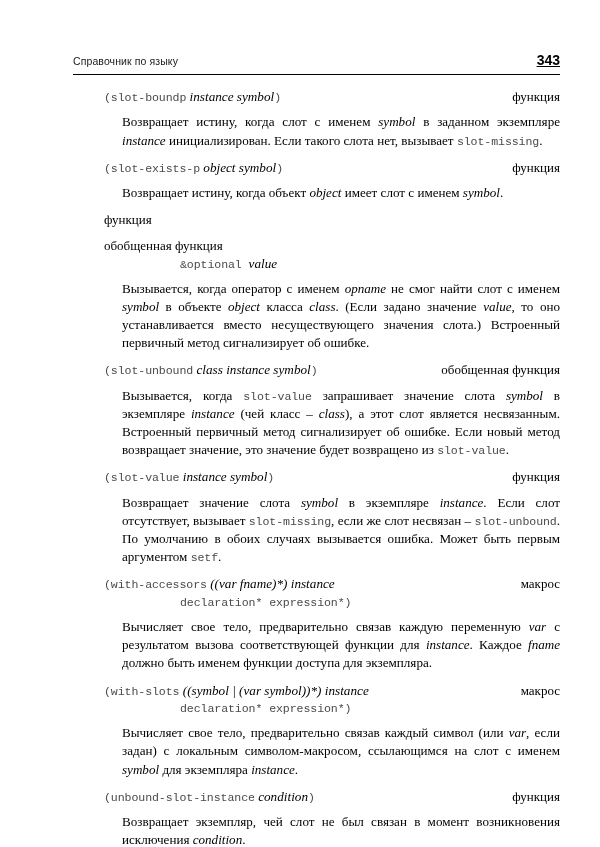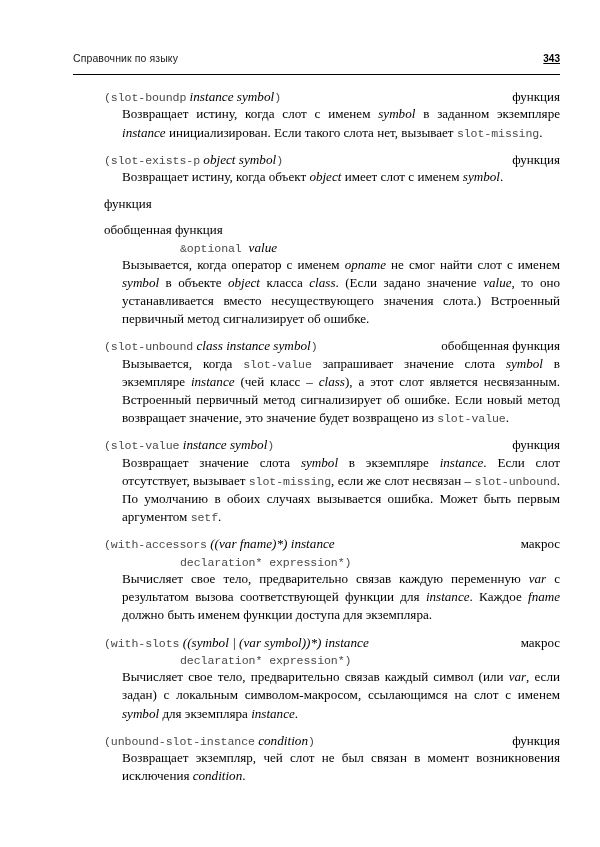--- a/index.html
+++ b/index.html
@@ -31,21 +31,21 @@
     align-items: baseline;
   }
   .header-title {
     font-family: "Liberation Sans", sans-serif;
     font-size: 10.5px;
     letter-spacing: .1px;
     color: #1a1a1a;
   }
   .header-page {
     font-family: "Liberation Sans", sans-serif;
-    font-size: 10px;
+    font-size: 14px;
     font-weight: bold;
     color: #000;
     text-decoration: underline;
   }
   .header-rule {
     position: absolute;
     left: 57px;
     top: 74px;
     width: 487px;
     height: 1px;
@@ -85,21 +85,21 @@
   }
   .ital {
     font-style: italic;
   }
   .sig-cont {
     font-size: 13.2px;
     line-height: 1.32;
     padding-left: 76px;
   }
   .body-text {
-    margin-top: 0;
+    margin-top: 8px;
     font-size: 13.1px;
     line-height: 1.385;
     text-align: justify;
     text-justify: inter-word;
     padding-left: 18px;
     hyphens: manual;
   }
   .body-text .mono {
     font-size: 11.6px;
   }

